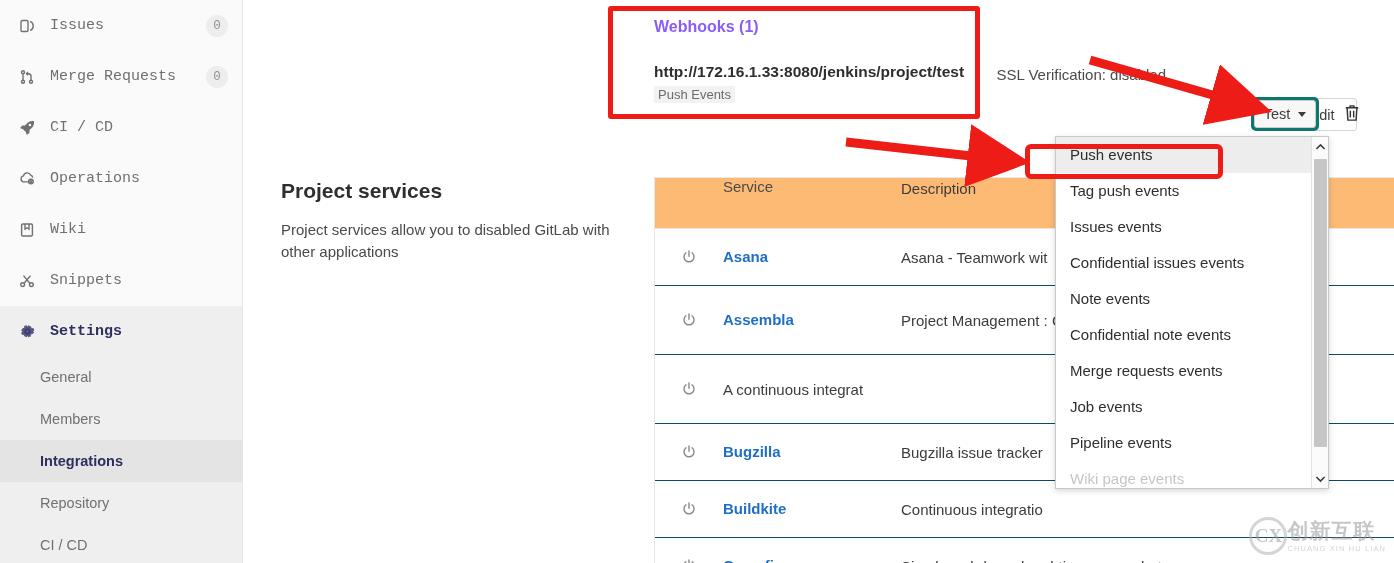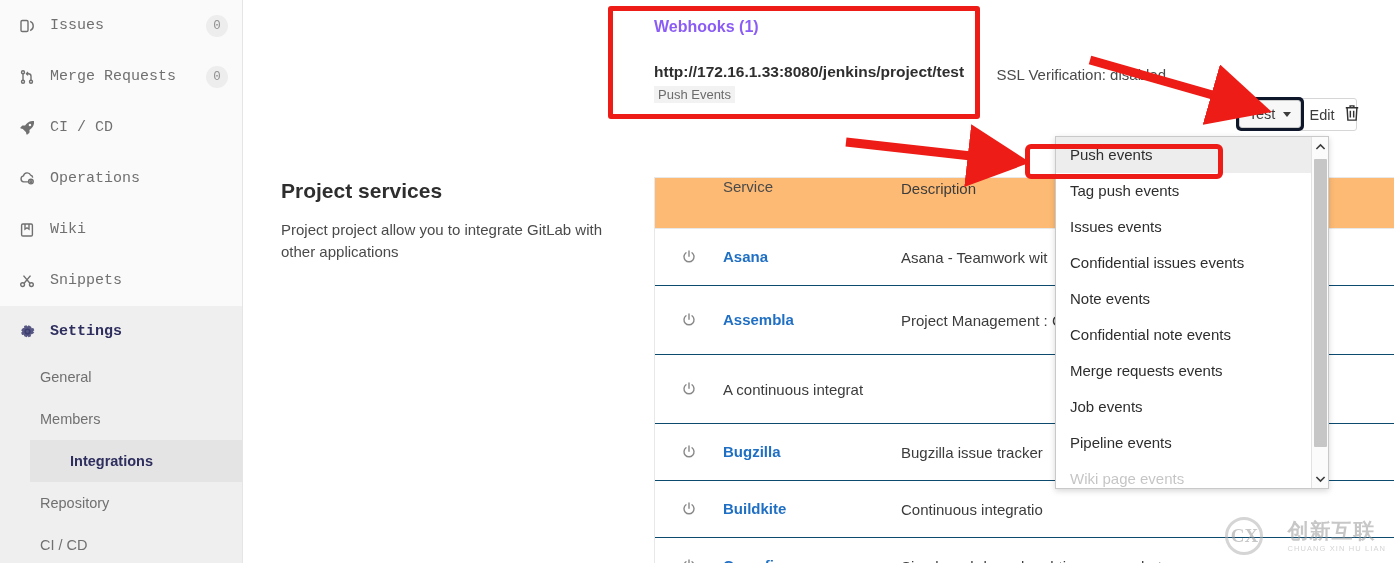--- a/index.html
+++ b/index.html
@@ -57,21 +57,20 @@
     display: flex; align-items: center;
     height: 42px;
     padding-left: 40px;
     color: #707070;
     font-size: 14.5px;
   }
   .subnav-item.active {
     background: #e4e4e4;
     color: #2e2e5f;
     font-weight: bold;
-    margin-left: 30px;
   }
 
   
   #main { position: absolute; left: 243px; top: 0; width: 1151px; height: 563px; background:#fff; }
 
   
   #webhook-panel {
     position: absolute; left: 366px; top: 4px;
     width: 740px;
   }
@@ -97,23 +96,23 @@
     font-size: 15px; color: #4a4a4a; white-space: nowrap;
   }
   #edit-btn {
     position: absolute; right: 37px; top: 62px;
     width: 70px; height: 33px;
     border: 1px solid #d6d6d6; border-radius: 3px;
     background: #fff; color: #3c3c3c; font-size: 14.5px;
     display: flex; align-items: center; justify-content: center; margin-top: 36px;
   }
   #test-wrap {
-    position: absolute; right: 90px; top: 97px;
+    position: absolute; right: 75px; top: 97px;
     padding: 3px;
-    background: #0f172a; border-radius: 5px;
+    background: #0f766e; border-radius: 5px;
   }
   #test-btn {
     width: 62px; height: 28px;
     border: 1px solid #cccccc; border-radius: 3px;
     background: #f7f7f7; color: #3c3c3c; font-size: 14.5px;
     display: flex; align-items: center; justify-content: center; gap: 8px;
   }
   #test-caret {
     width: 0; height: 0;
     border-left: 4.5px solid transparent;
@@ -210,21 +209,21 @@
   #box-push {
     left: 1025px; top: 144px;
     width: 198px; height: 35px;
     border: 5px solid #ed1c16; border-radius: 6px;
   }
   #arrow-svg { left: 0; top: 0; width: 1394px; height: 563px; }
 
   
   #watermark {
     position: absolute; right: 8px; bottom: 8px;
-    display: flex; align-items: center; gap: 24px;
+    display: flex; align-items: center; gap: 0;
     opacity: 0.55; z-index: 70;
   }
   #wm-cx {
     width: 38px; height: 38px; border-radius: 50%;
     border: 3px solid #b4b4b4;
     display: flex; align-items: center; justify-content: center;
     color: #9a9a9a; font-size: 19px; font-weight: bold;
     font-family: "Liberation Serif", serif;
   }
   #wm-texts { display: flex; flex-direction: column; line-height: 1; }
@@ -355,21 +354,21 @@
 
     <div id="delete-btn">
       <svg width="18" height="20" viewBox="0 0 16 18" fill="none" stroke="currentColor" stroke-width="1.3">
         <path d="M2.4 4.3h11.2M6.3 4.3V2.6h3.4v1.7"></path>
         <path d="M3.6 4.3 4.3 15.4h7.4l.7-11.1"></path>
         <path d="M6.5 7v6M9.5 7v6"></path>
       </svg>
     </div>
 
     <div id="ps-heading">Project services</div>
-    <div id="ps-sub">Project project allow you to integrate GitLab with other applications</div>
+    <div id="ps-sub">Project services allow you to disabled GitLab with other applications</div>
 
     <div id="svc-table">
       <div class="svc-head">
         <div class="c-icon"></div>
         <div class="c-name">Service</div>
         <div class="c-desc">Description</div>
       </div>
 
       <div class="svc-row">
         <div class="c-icon">

